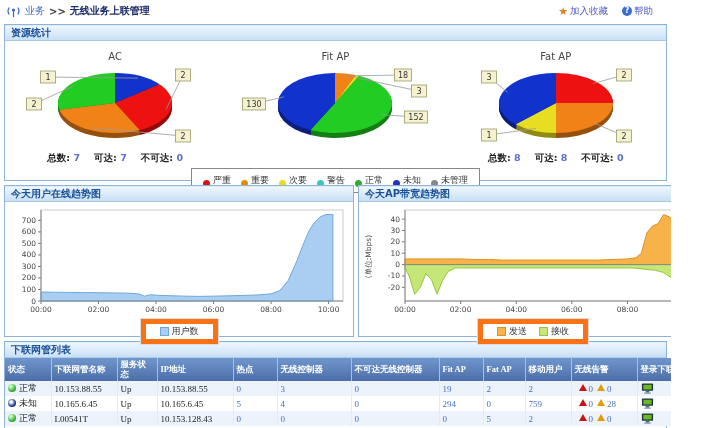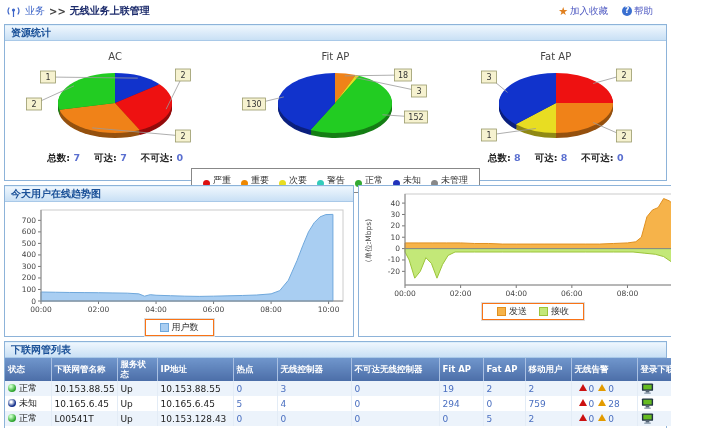--- a/index.html
+++ b/index.html
@@ -30,26 +30,26 @@
   .stat-value{color:#5a6fd0;}
   .severity-legend{text-align:center;margin-top:3px;}
   .severity-box{display:inline-block;border:1px solid #888;padding:1px 6px;background:#fff;}
   .sev-item{display:inline-flex;align-items:flex-end;gap:3px;margin:4px 5px;font-size:9px;color:#333;}
   .sev-dot{width:7px;height:7px;border-radius:50%;display:inline-block;}
   
   .charts-row{display:flex;gap:4px;margin:4px 4px 0 4px;}
   .chart-panel{flex:1;height:150px;margin:0;}
   .chart-host{padding:2px 0 0 2px;}
   .chart-legend{text-align:center;margin-top:1px;}
-  .legend-box{display:inline-block;border:1px solid #f97316;outline:1px solid #ddd;padding:1px 8px;background:#fff;}
+  .legend-box{display:inline-block;border:5px solid #f97316;outline:1px solid #ddd;padding:1px 8px;background:#fff;}
   .legend-item{display:inline-flex;align-items:center;gap:3px;margin:0 6px;font-size:9px;color:#333;}
   .swatch{width:7px;height:7px;display:inline-block;}
   
   .table-panel{margin-top:4px;height:86px;}
-  table{border-collapse:collapse;table-layout:fixed;width:100%;}
+  table{border-collapse:collapse;table-layout:fixed;width:100%;font-family:Liberation Serif, serif;}
   th{background:linear-gradient(#7096cc,#4c6ea8);color:#fff;font-size:8.5px;font-weight:bold;text-align:left;
      padding:1px 3px;border-right:1px solid #a9c0e2;line-height:1.15;height:21px;}
   td{font-size:9px;padding:1px 3px;height:13px;border-right:1px solid #e3ecf6;white-space:nowrap;overflow:hidden;}
   tbody tr:nth-child(odd){background:#ecf3fb;}
   tbody tr:nth-child(even){background:#fff;}
   td.num,span.num{color:#4a6fc0;}
   .dot{width:8px;height:8px;border-radius:50%;display:inline-block;margin-right:3px;vertical-align:-1px;}
   .dot.normal{background:radial-gradient(circle at 35% 30%,#c8ffc8 10%,#33aa33 65%,#1d7a1d);}
   .dot.unknown{background:radial-gradient(circle at 40% 38%,#ffffff 12%,#16328c 62%);}
   .tri{width:0;height:0;display:inline-block;border-left:4px solid transparent;border-right:4px solid transparent;
@@ -252,20 +252,21 @@
             <text x="264.0952380952381" y="108" text-anchor="middle" font-size="7.5" fill="#444">08:00</text>
             <line x1="321.6190476190476" y1="97" x2="321.6190476190476" y2="100" stroke="#777"></line>
             <text x="321.6190476190476" y="108" text-anchor="middle" font-size="7.5" fill="#444">10:00</text>
             <path d="M 34 97 L 34 88.01518987341773 L 48.38095238095238 88.24556962025316 L 62.76190476190476 88.4759493670886 L 77.14285714285714 88.59113924050632 L 91.52380952380952 88.70632911392404 L 105.9047619047619 88.9367088607595 L 120.28571428571428 89.16708860759493 L 131.7904761904762 89.85822784810127 L 137.54285714285714 92.1620253164557 L 143.2952380952381 90.66455696202532 L 149.04761904761904 91.24050632911393 L 163.42857142857142 91.70126582278482 L 177.8095238095238 92.1620253164557 L 192.1904761904762 92.39240506329114 L 206.57142857142856 92.1620253164557 L 220.95238095238096 91.81645569620254 L 235.33333333333331 91.47088607594937 L 249.71428571428572 91.01012658227847 L 264.0952380952381 89.85822784810127 L 272.72380952380956 86.63291139240506 L 281.35238095238094 76.26582278481013 L 289.9809523809524 56.68354430379747 L 295.7333333333333 41.70886075949367 L 301.4857142857143 27.88607594936709 L 307.23809523809524 18.67088607594937 L 312.99047619047616 12.911392405063292 L 318.74285714285713 10.60759493670886 L 325.93333333333334 10.377215189873418 L 325.93333333333334 97 Z" fill="#a9cef2" stroke="#6fa8dc" stroke-width="1"></path>
             <line x1="34" y1="6" x2="34" y2="97" stroke="#888"></line>
             <line x1="34" y1="97" x2="336" y2="97" stroke="#888"></line>
           </svg></div>
       <div class="chart-legend"><span class="legend-box" id="legend-0"><span class="legend-item"><span class="swatch" style="background:#a9cef2;border:1px solid #6fa8dc"></span>用户数</span></span></div>
     </div>
     <div class="panel chart-panel">
+      <div class="panel-header"><span>今天AP带宽趋势图</span></div>
       <div class="chart-host" id="area-1"><svg viewBox="0 0 346 112" width="346" height="112">
             <rect x="44" y="6" width="292" height="91" fill="#ffffff" stroke="#cccccc" stroke-width="1"></rect>
             <line x1="41" y1="83.35" x2="44" y2="83.35" stroke="#777"></line>
             <text x="39" y="85.85" text-anchor="end" font-size="7.5" fill="#444">-20</text>
             <line x1="41" y1="71.975" x2="44" y2="71.975" stroke="#777"></line>
             <text x="39" y="74.475" text-anchor="end" font-size="7.5" fill="#444">-10</text>
             <line x1="41" y1="60.6" x2="44" y2="60.6" stroke="#777"></line>
             <text x="39" y="63.1" text-anchor="end" font-size="7.5" fill="#444">0</text>
             <line x1="41" y1="49.225" x2="44" y2="49.225" stroke="#777"></line>
             <text x="39" y="51.725" text-anchor="end" font-size="7.5" fill="#444">10</text>

